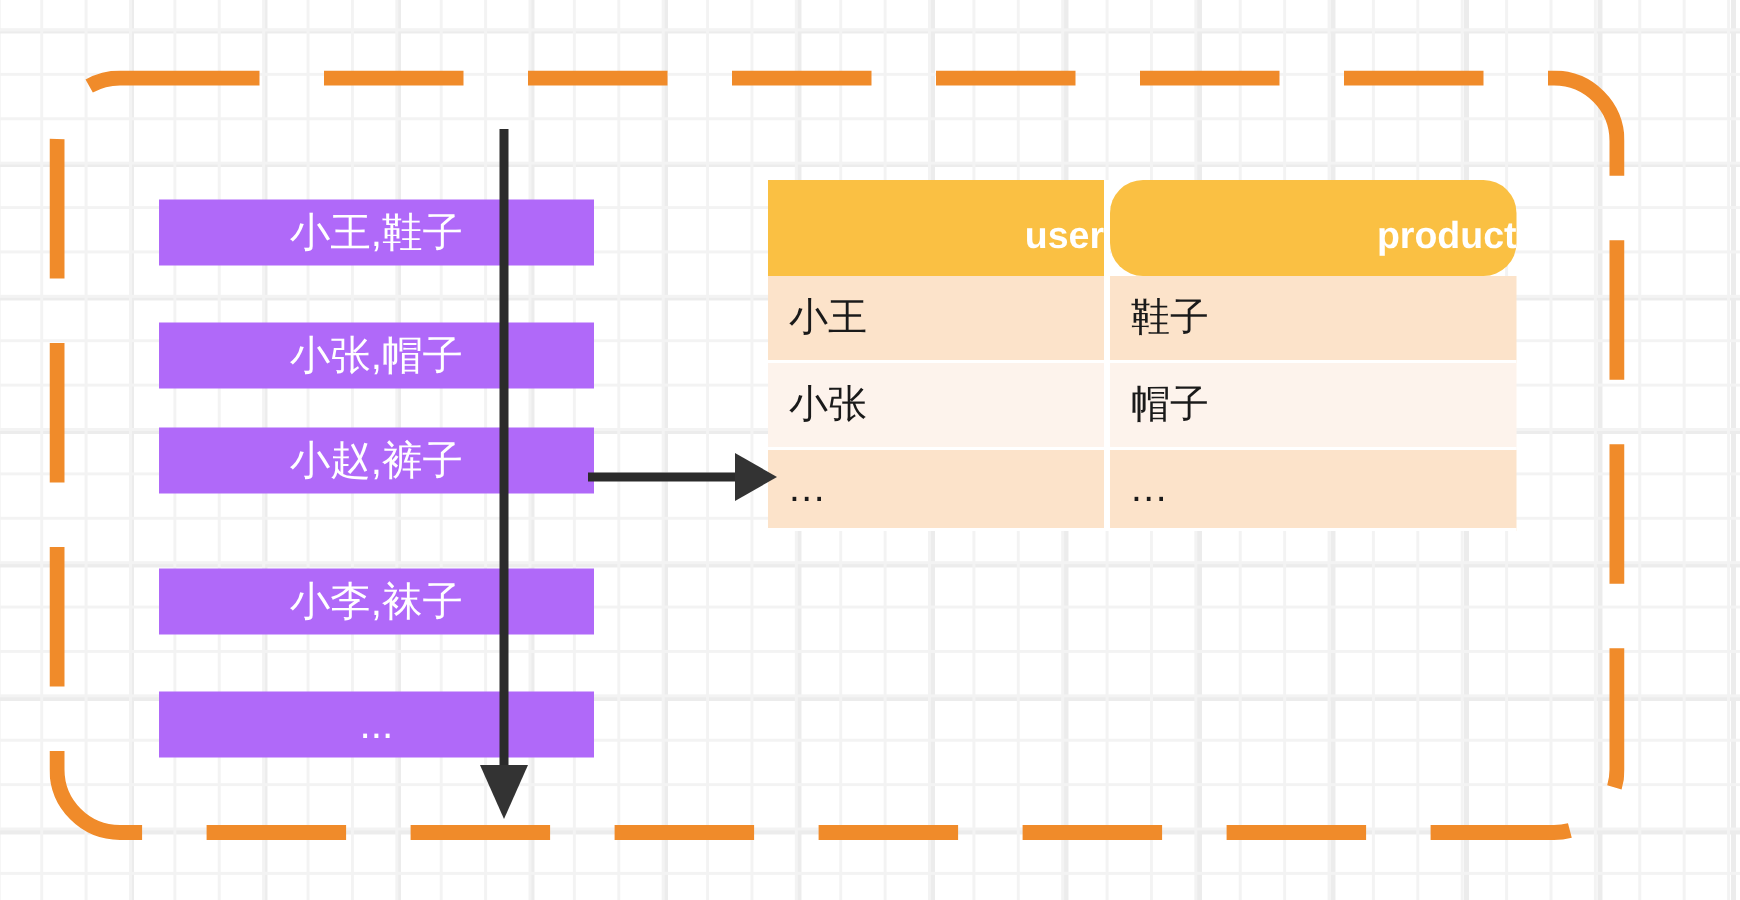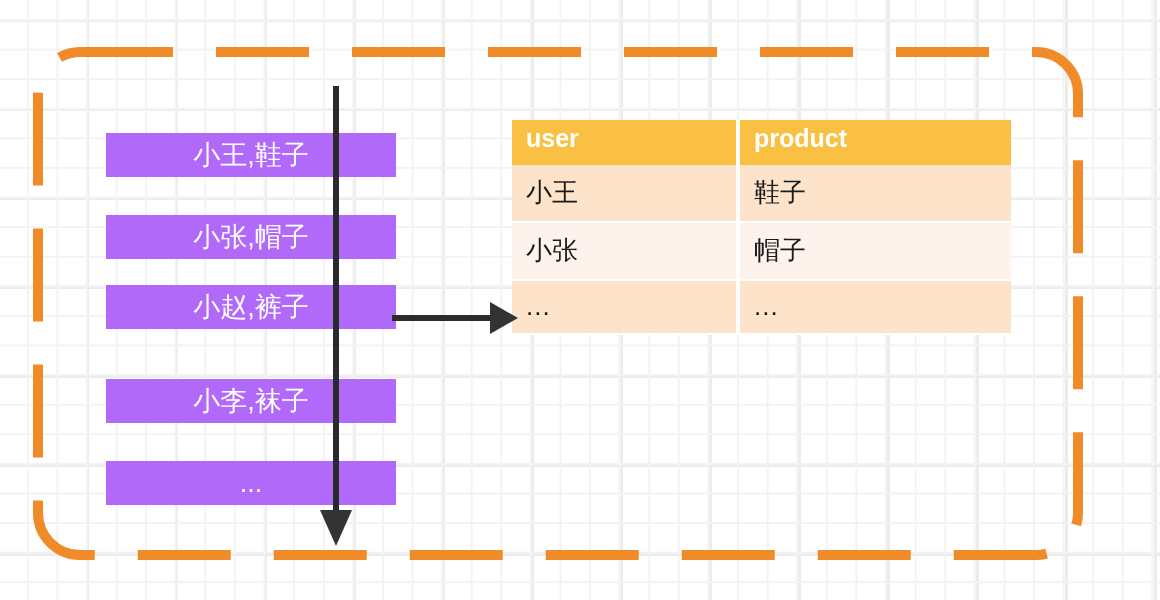--- a/index.html
+++ b/index.html
@@ -77,27 +77,27 @@
     z-index: 4;
     border-collapse: separate;
     border-spacing: 0;
     table-layout: fixed;
   }
   #result-table th {
     background: #fac043;
     color: #ffffff;
     font-size: 25px;
     font-weight: bold;
-    text-align: left;
-    padding: 4px 0 12px 14px;
+    text-align: right;
+    padding: 23px 0 12px 14px;
     height: 29px;
     box-sizing: border-box;
   }
   #result-table th.col-user { width: 228px; border-right: 4px solid #ffffff; }
-  #result-table th.col-product { width: 271px; }
+  #result-table th.col-product { width: 271px; border-radius: 22px; }
   #result-table td {
     font-size: 26px;
     color: #1a1a1a;
     padding: 10px 16px 11px 14px;
     height: 32px;
     box-sizing: border-box;
   }
   #result-table td.cell-user { border-right: 4px solid #ffffff; }
   #result-table tbody tr.row-odd td { background: #fce3ca; }
   #result-table tbody tr.row-even td { background: #fdf3ec; }

